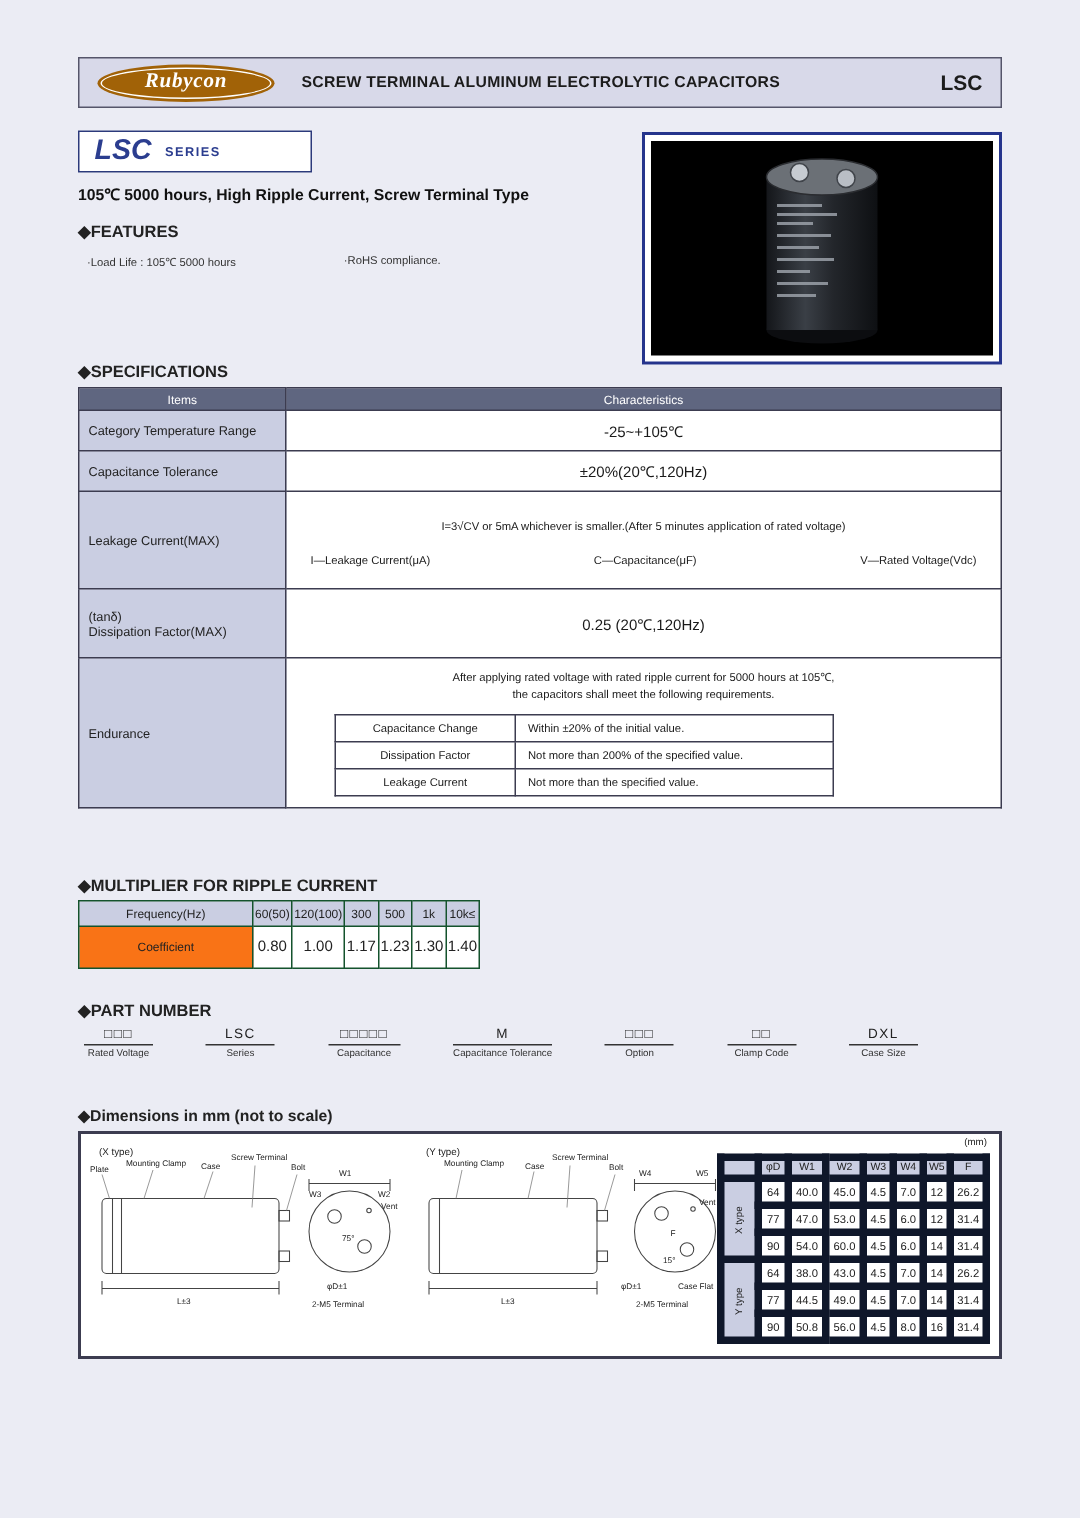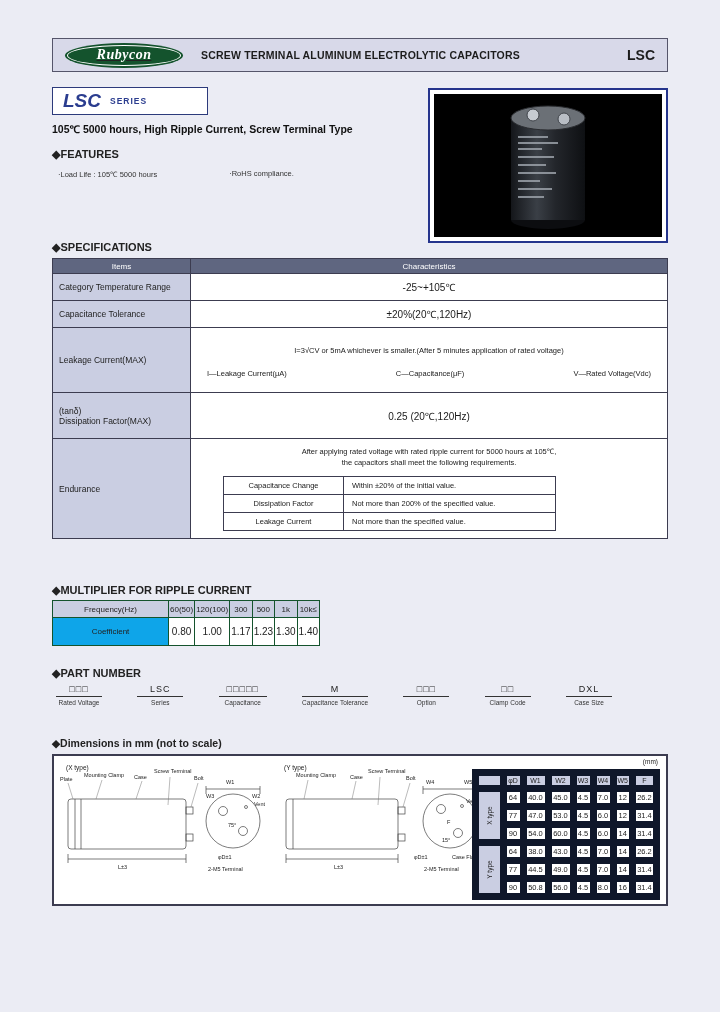--- a/index.html
+++ b/index.html
@@ -2,22 +2,22 @@
 <html><head>
 <meta charset="utf-8">
 <style>
   html,body{margin:0;padding:0}
   body{font-family:"Liberation Sans", sans-serif;background:#ebecf4;}
   .page{position:relative;width:720px;height:1012px;background:#ebecf4;overflow:hidden;color:#222;}
 
   
   .hdrbar{position:absolute;left:52px;top:38px;width:616px;height:34px;background:#d8d9e9;
           border:1.5px solid #55556a;display:flex;align-items:center;padding:0 12px;box-sizing:border-box;}
-  .logo{width:118px;height:25px;background:#14532d;border-radius:50%;display:flex;align-items:center;
-        justify-content:center;position:relative;flex:0 0 auto;text-decoration:underline;}
+  .logo{width:118px;height:25px;background:#a16207;border-radius:50%;display:flex;align-items:center;
+        justify-content:center;position:relative;flex:0 0 auto;}
   .logo:before{content:"";position:absolute;inset:2px;border:1px solid #fff;border-radius:50%;}
   .logo span{font-family:"Liberation Serif", serif;font-style:italic;font-weight:bold;color:#fff;
         font-size:14px;position:relative;z-index:1;letter-spacing:.5px;}
   .hdrtitle{margin-left:18px;font-size:10.5px;font-weight:bold;color:#1c1c1c;letter-spacing:.2px;}
   .hdrcode{margin-left:auto;font-size:14px;color:#1c1c1c;font-weight:bold;}
 
   
   .seriesbox{position:absolute;left:52px;top:87px;width:156px;height:28px;background:#fff;
              border:1px solid #2c3a7b;display:flex;align-items:center;padding-left:10px;gap:9px;box-sizing:border-box;}
   .seriesbox .big{color:#2b3d8f;font-size:19px;font-weight:bold;font-style:italic;}
@@ -48,38 +48,38 @@
   table.sub{border-collapse:collapse;margin:7px 0 0 22px;}
   .sub td{border:1px solid #3c3c50;font-size:7.5px;height:18px;background:#fff;}
   .sub .c1{width:120px;text-align:center;}
   .sub .c2{width:212px;padding-left:8px;text-align:left;}
 
   
   .mult-h{position:absolute;left:52px;top:584px;font-size:11px;font-weight:bold;}
   table.mult{position:absolute;left:52px;top:600px;border-collapse:collapse;table-layout:fixed;}
   .mult td{border:1px solid #14532d;text-align:center;box-sizing:border-box;}
   .mult .fr{background:#cacee2;font-size:8px;height:17px;}
-  .mult .cl{background:#0ea5e9;font-size:8px;height:28px;}
+  .mult .cl{background:#f97316;font-size:8px;height:28px;}
   .mult .cv{background:#fff;font-size:10px;}
   .mult .w0{width:116px}.mult .w{width:20px}
 
   
   .part-h{position:absolute;left:52px;top:667px;font-size:11px;font-weight:bold;}
   .part-row{position:absolute;left:56px;top:684px;width:556px;display:flex;justify-content:space-between;}
   .seg{text-align:center;}
   .seg .code{font-size:9px;letter-spacing:1px;border-bottom:1px solid #333;padding:0 8px 2px 8px;min-width:30px;}
   .seg .lab{font-size:6.5px;margin-top:2px;color:#333;white-space:nowrap;}
 
   
   .dim-h{position:absolute;left:52px;top:737px;font-size:10.5px;font-weight:bold;}
   .dimbox{position:absolute;left:52px;top:754px;width:616px;height:152px;border:2px solid #3c3c50;
           background:#fff;box-sizing:border-box;}
   .mmnote{position:absolute;right:8px;top:2px;font-size:6.5px;color:#222;}
   table.dim{position:absolute;right:6px;top:13px;border-collapse:collapse;table-layout:fixed;}
-  .dim td{border:7px solid #0f172a;text-align:center;font-size:7.5px;background:#fff;box-sizing:border-box;}
+  .dim td{border:5px solid #0f172a;text-align:center;font-size:7.5px;background:#fff;box-sizing:border-box;}
   .dim .h{background:#cacee2;height:13px;font-size:7px;}
   .dim .g{background:#cacee2;width:13px;}
   .dim .g span{display:inline-block;transform:rotate(-90deg);white-space:nowrap;font-size:6.5px;}
   .dim .dr{height:18px;}
   .cD{width:20px}.cW1{width:25px}.cW2{width:25px}.cW3{width:20px}.cW4{width:20px}.cW5{width:18px}.cF{width:24px}
   .drawing{position:absolute;left:4px;top:3px;}
 </style>
 </head>
 <body>
 

